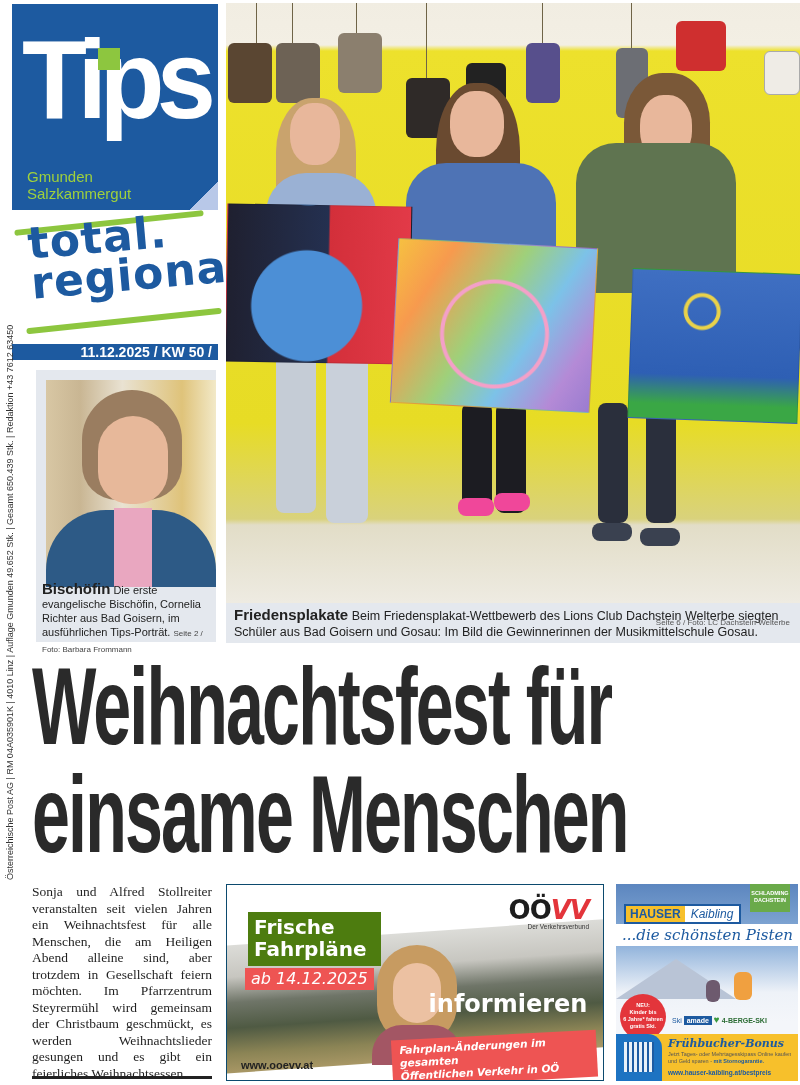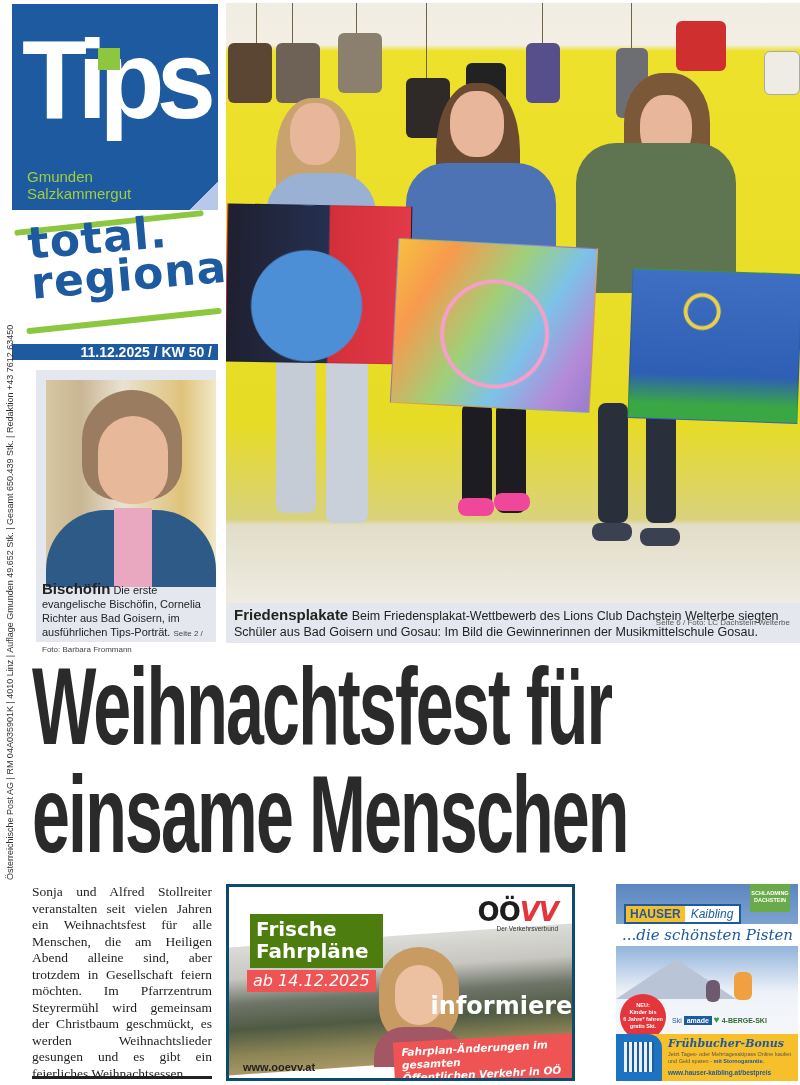--- a/index.html
+++ b/index.html
@@ -53,21 +53,21 @@
   
   .headline { position:absolute; left:32px; top:652px; width:770px; font-family:"Liberation Sans", sans-serif; font-weight:bold; color:#2a2a2a; font-size:110px; line-height:108px; letter-spacing:-3px; transform:scaleX(0.62); transform-origin:left top; white-space:nowrap; }
   .headline span { display:block; }
 
   
   .article { position:absolute; left:32px; top:884px; width:180px; font-family:"Liberation Serif", serif; font-size:13.5px; line-height:16.5px; color:#1f1f1f; text-align:justify; }
   .article .page-ref { float:right; }
   .article-rule { position:absolute; left:32px; top:1076px; width:180px; height:3px; background:#222; }
 
   
-  .ad-oovv { position:absolute; left:226px; top:884px; width:349px; height:197px; border:3px solid #0c4a6e; overflow:hidden; background:#fff;padding-left:18px; }
+  .ad-oovv { position:absolute; left:226px; top:884px; width:378px; height:197px; border:1px solid #0c4a6e; overflow:hidden; background:#fff;padding-left:18px; }
   .ad-oovv .landscape { position:absolute; left:0; top:34px; width:378px; height:128px;
      background:linear-gradient(180deg,#dcdcd8 0%,#c7c6c0 25%,#6f7568 45%,#4f5a43 65%,#8b8455 85%,#a89765 100%); transform:skewY(-4deg); transform-origin:right top; }
   .ad-oovv .person { position:absolute; left:140px; top:60px; width:100px; height:115px; }
   .ad-oovv .person .hair { position:absolute; left:10px; top:0; width:80px; height:100px; background:#c79b61; border-radius:40px; }
   .ad-oovv .person .face { position:absolute; left:26px; top:18px; width:48px; height:60px; background:#ecc1a2; border-radius:24px; }
   .ad-oovv .person .coat { position:absolute; left:5px; top:80px; width:90px; height:40px; background:#a35664; border-radius:30px 30px 0 0; }
   .ad-oovv .logo { position:absolute; right:14px; top:12px; font-weight:bold; font-size:26px; line-height:26px; letter-spacing:-1px; color:#1d1d1d; font-family:"DejaVu Sans", sans-serif; }
   .ad-oovv .logo .vv { color:#e3353b; font-style:italic; }
   .ad-oovv .logo-sub { position:absolute; right:14px; top:38px; font-size:6.5px; color:#333; }
   .ad-oovv .box1 { position:absolute; left:21px; top:27px; background:#4d7c0f; color:#fff; font-weight:bold; font-size:20px; line-height:22px; padding:4px 8px 6px 6px; width:133px; font-family:"DejaVu Sans", sans-serif; }

